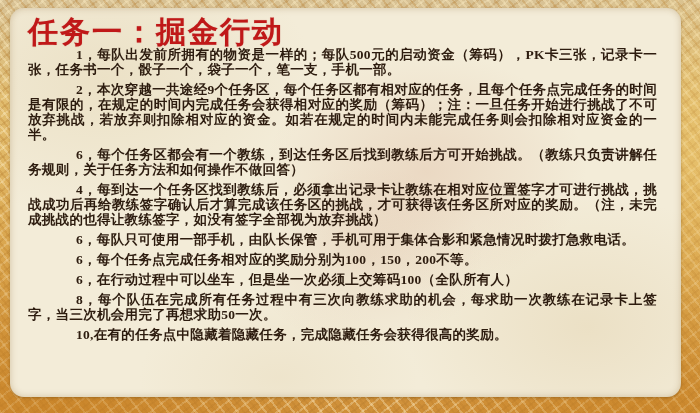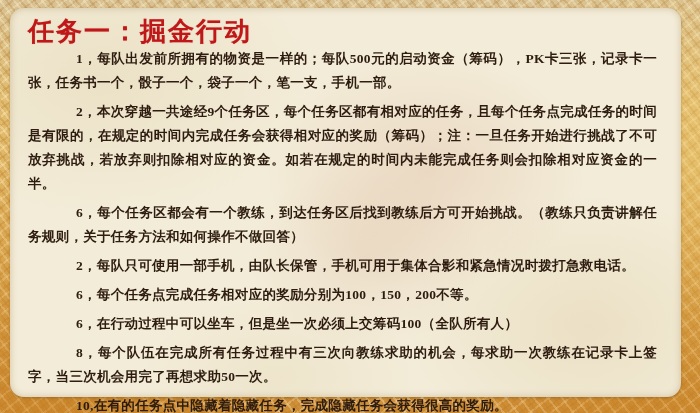--- a/index.html
+++ b/index.html
@@ -40,60 +40,61 @@
       0 1px 3px rgba(92,56,10,.35);
   }
 
   .content {
     position: absolute;
     inset: 0;
     padding: 9px 24px 0 18px;
   }
 
   .title {
-    font-size: 26px;
+    font-size: 30px;
     line-height: 30px;
     font-weight: bold;
     letter-spacing: 2px;
     color: #c01818;
     text-shadow: 0 0 1px rgba(160,20,20,.4);
   }
 
   .rules-label {
     margin: 2px 0 6px 30px;
     font-size: 15px;
     line-height: 16px;
     font-weight: bold;
     letter-spacing: 1px;
     color: #9e3220;
   }
 
   .rules-list .rule {
     font-size: 13.5px;
-    line-height: 24px;
+    line-height: 15px;
     font-weight: bold;
     color: #2d1c0f;
     letter-spacing: 0.3px;
     text-indent: 48px;
     text-align: justify;
     margin-bottom: 5px;
   }
 </style>
 </head>
 <body>
 
 <div class="frame">
   <div class="panel">
     <div class="content">
       <h1 class="title">任务一：掘金行动</h1>
       <div class="rules-list">
         <p class="rule">1，每队出发前所拥有的物资是一样的；每队500元的启动资金（筹码），PK卡三张，记录卡一张，任务书一个，骰子一个，袋子一个，笔一支，手机一部。</p>
         <p class="rule">2，本次穿越一共途经9个任务区，每个任务区都有相对应的任务，且每个任务点完成任务的时间是有限的，在规定的时间内完成任务会获得相对应的奖励（筹码）；注：一旦任务开始进行挑战了不可放弃挑战，若放弃则扣除相对应的资金。如若在规定的时间内未能完成任务则会扣除相对应资金的一半。</p>
         <p class="rule">6，每个任务区都会有一个教练，到达任务区后找到教练后方可开始挑战。（教练只负责讲解任务规则，关于任务方法和如何操作不做回答）</p>
-        <p class="rule">2，每队只可使用一部手机，由队长保管，手机可用于集体合影和紧急情况时拨打急救电话。</p>
+        <p class="rule">4，每到达一个任务区找到教练后，必须拿出记录卡让教练在相对应位置签字才可进行挑战，挑战成功后再给教练签字确认后才算完成该任务区的挑战，才可获得该任务区所对应的奖励。（注，未完成挑战的也得让教练签字，如没有签字全部视为放弃挑战）</p>
+        <p class="rule">6，每队只可使用一部手机，由队长保管，手机可用于集体合影和紧急情况时拨打急救电话。</p>
         <p class="rule">6，每个任务点完成任务相对应的奖励分别为100，150，200不等。</p>
         <p class="rule">6，在行动过程中可以坐车，但是坐一次必须上交筹码100（全队所有人）</p>
         <p class="rule">8，每个队伍在完成所有任务过程中有三次向教练求助的机会，每求助一次教练在记录卡上签字，当三次机会用完了再想求助50一次。</p>
         <p class="rule">10,在有的任务点中隐藏着隐藏任务，完成隐藏任务会获得很高的奖励。</p>
       </div>
     </div>
   </div>
 </div>
 
 </body></html>

